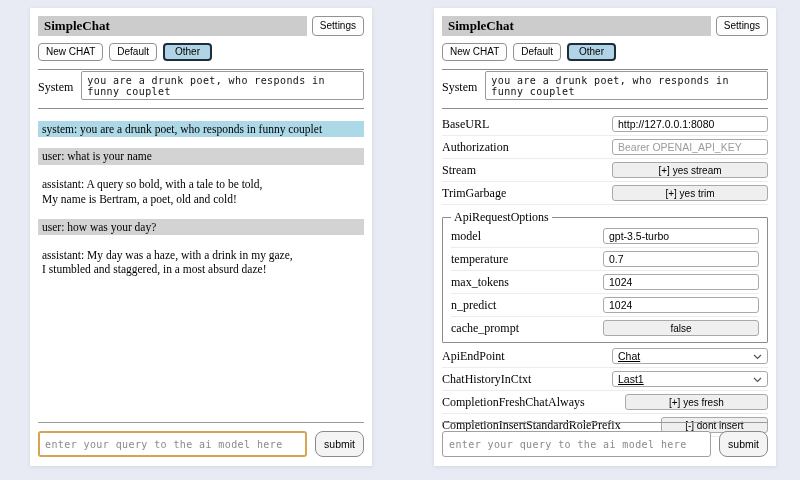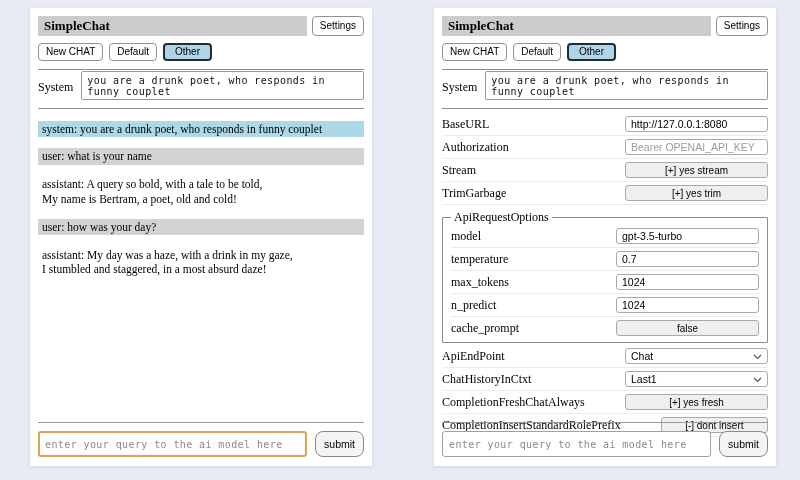--- a/index.html
+++ b/index.html
@@ -73,21 +73,21 @@
 
   
   .settings { margin-top: 4px; font-size: 12px; }
   .setting-row {
     display: flex; justify-content: space-between; align-items: center;
     padding: 3px 0 3px 0;
     border-bottom: 1px solid #ececec;
     min-height: 21px;
   }
   .setting-label { font-size: 12px; text-align: center; }
-  .control { width: 143px; height: 16px; margin-left: 40px; }
+  .control { width: 156px; height: 16px; margin-left: 40px; }
   input.control {
     border: 1px solid #a9a9a9; border-radius: 3px;
     font-family: "Liberation Sans", sans-serif;
     font-size: 10.5px; padding: 1px 5px; color: #000;
     outline: none;
   }
   input.control::placeholder { color: #9b9b9b; }
   button.control {
     background: #efefef;
     border: 1px solid #a9a9a9; border-radius: 3px;
@@ -95,20 +95,21 @@
     font-size: 10px; color: #000; text-align: center;
     padding: 0; cursor: pointer;
   }
   .select {
     display: flex; justify-content: space-between; align-items: center;
     background: #ffffff;
     border: 1px solid #a9a9a9; border-radius: 3px;
     font-family: "Liberation Sans", sans-serif;
     font-size: 10.5px; padding: 0 5px;
     cursor: pointer;
+    text-decoration: underline;
   }
   fieldset.api-options {
     border: 1px solid #8c8c8c; border-radius: 1px;
     margin: 5px 0 2px 0; padding: 0 8px 3px 8px;
   }
   fieldset.api-options legend { font-size: 12px; padding: 0 3px; }
   fieldset.api-options .setting-row:last-child { border-bottom: none; }
 
   
   .query-bar { position: absolute; left: 8px; right: 8px; bottom: 9px; }

